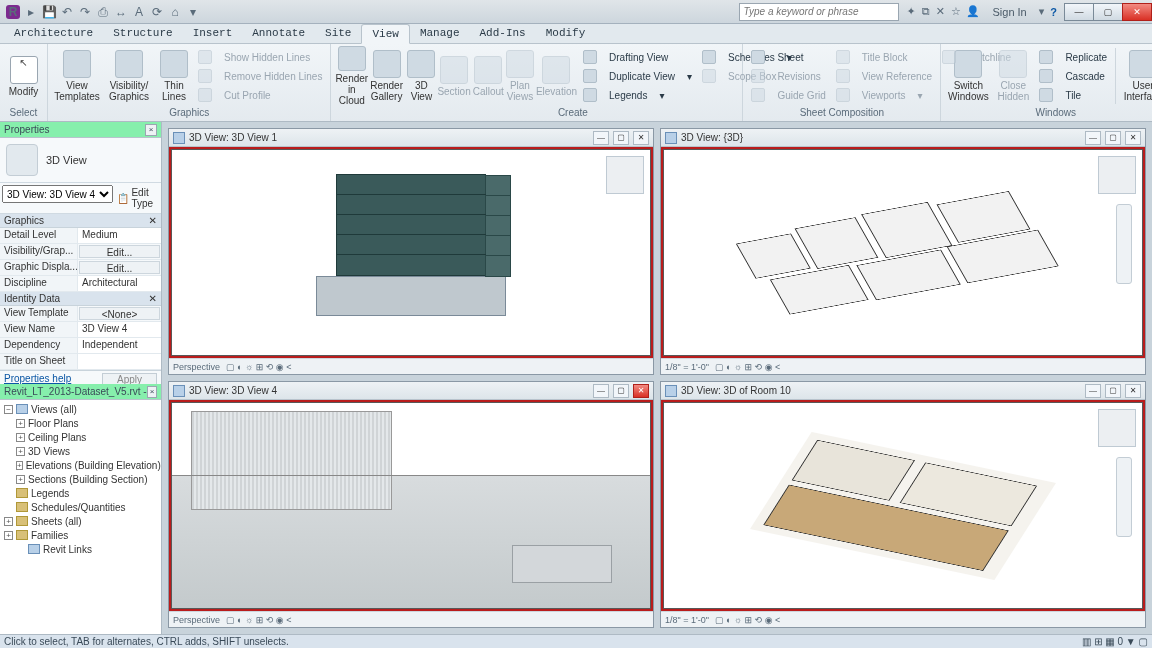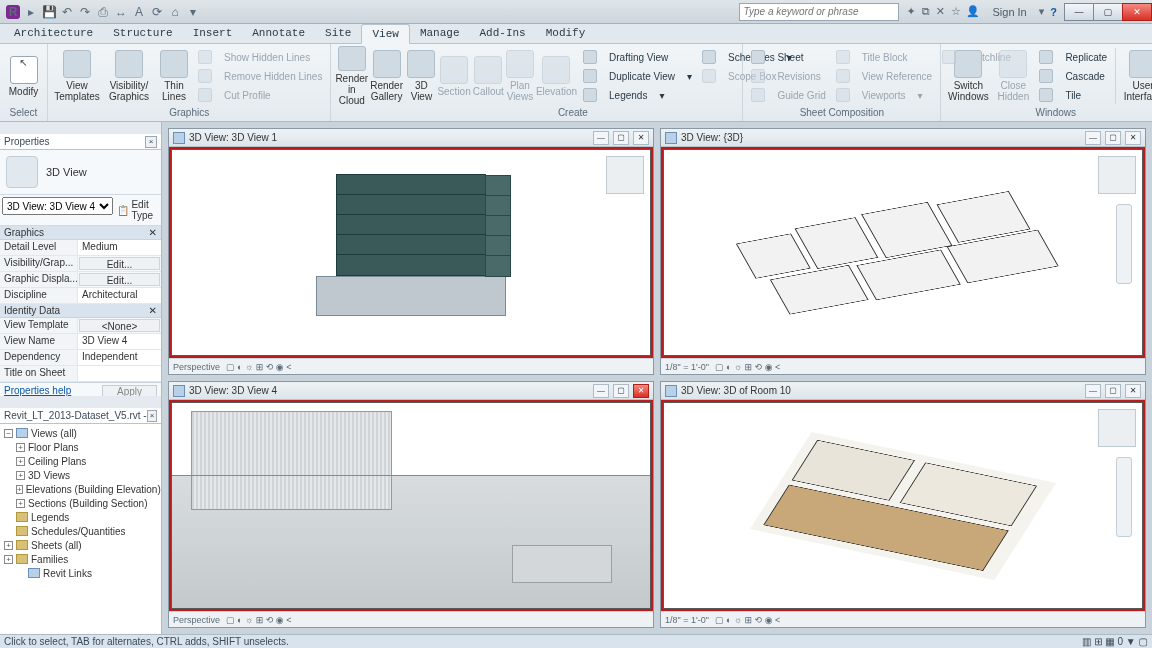--- a/index.html
+++ b/index.html
@@ -33,21 +33,21 @@
 .small-stack { display: flex; flex-direction: column; gap: 1px; padding-top: 2px; }
 .small-btn { display: flex; align-items: center; gap: 12px; height: 18px; padding: 0 4px; font-size: 10px; color: #2a3a47; white-space: nowrap; }
 .small-btn.disabled { color: #9aa6b1; }
 .small-btn .ico-s { width: 14px; height: 14px; background: #cfdae3; border: 1px solid #b0bec9; border-radius: 2px; flex-shrink:0; }
 .small-btn.disabled .ico-s { opacity: .5; }
 .vdiv { width: 1px; background: #cdd6dd; height: 56px; margin: 2px 2px 0; }
 
 
 .main { display: flex; height: 512px; }
 .sidebar { width: 162px; display: flex; flex-direction: column; background: #e4eaef; border-right: 1px solid #aebac4; }
-.panel-hdr { height: 16px; background: #ffffff; border-bottom: 1px solid #b8c3cc; padding: 1px 4px; font-size: 10px; color: #3a4a58; display: flex; justify-content: space-between; align-items: center; margin-top: 12px; }
+.panel-hdr { height: 16px; background: #86efac; border-bottom: 1px solid #b8c3cc; padding: 1px 4px; font-size: 10px; color: #3a4a58; display: flex; justify-content: space-between; align-items: center; }
 .panel-hdr .x { width: 12px; height: 12px; border: 1px solid #9aa6b1; font-size: 8px; text-align: center; line-height: 10px; background: #eef2f5; }
 
 .prop-body { background: #f6f9fb; flex: 0 0 246px; overflow: hidden; }
 .prop-type { display: flex; align-items: center; padding: 6px; gap: 8px; border-bottom: 1px solid #d0dae2; }
 .prop-type .ico3d { width: 32px; height: 32px; background: #e2e9ee; border: 1px solid #c3cdd5; border-radius: 4px; }
 .prop-row { display: flex; border-bottom: 1px solid #e2e9ee; height: 16px; font-size: 10px; }
 .prop-row .k { width: 78px; padding: 1px 4px; background: #f1f5f8; border-right: 1px solid #e2e9ee; overflow: hidden; white-space: nowrap; }
 .prop-row .v { flex: 1; padding: 1px 4px; background: #fff; overflow: hidden; white-space: nowrap; }
 .prop-row .v.btn { text-align: center; background: #eef2f5; border: 1px solid #cdd6dd; margin: 1px; height: 13px; line-height: 11px; }
 .prop-section { background: #d9e3ed; font-size: 10px; padding: 1px 4px; border-bottom: 1px solid #c8d3db; display:flex; justify-content:space-between; }

